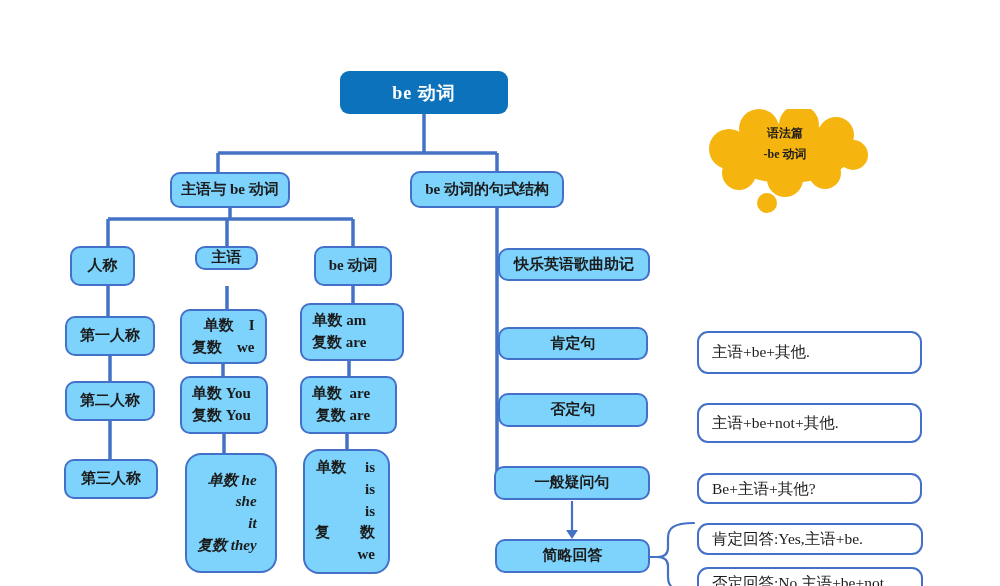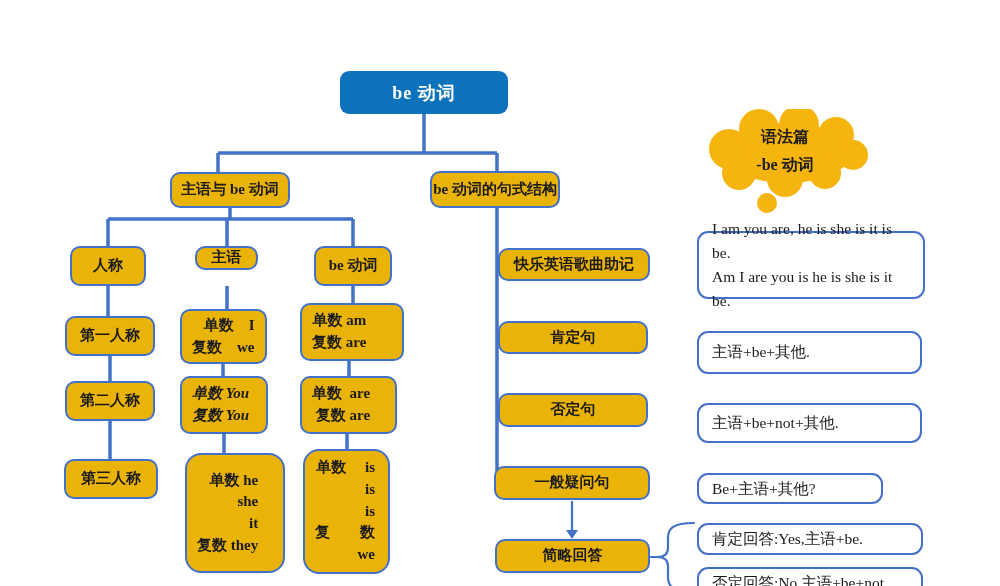--- a/index.html
+++ b/index.html
@@ -3,21 +3,21 @@
 <meta charset="utf-8">
 <style>
   html,body{margin:0;padding:0;background:#ffffff;}
   #canvas{
     position:relative;width:1000px;height:586px;background:#ffffff;overflow:hidden;
     font-family:"Liberation Serif","DejaVu Serif",serif;color:#1b1b1b;margin-top:31px;
   }
   #wires{position:absolute;left:0;top:0;z-index:0;}
   .node{
     position:absolute;z-index:1;box-sizing:border-box;
-    background:#eab308;border:2px solid #4370c9;border-radius:10px;
+    background:#7dd3fc;border:2px solid #4370c9;border-radius:10px;
     display:flex;align-items:center;justify-content:center;
     font-size:15px;font-weight:600;text-align:center;
     white-space:pre;line-height:1.45;
   }
   .node.tall{border-radius:16px;justify-content:center;align-items:center;text-align:left;}
   .node.leftpad{justify-content:flex-start;padding-left:10px;text-align:right;}
   .root{
     position:absolute;z-index:1;box-sizing:border-box;
     background:#0d72bc;border-radius:9px;color:#ffffff;
     display:flex;align-items:center;justify-content:center;
@@ -26,21 +26,21 @@
   .note{
     position:absolute;z-index:1;box-sizing:border-box;
     background:#ffffff;border:2px solid #4370c9;border-radius:11px;
     display:flex;align-items:center;justify-content:flex-start;
     padding:4px 13px;font-size:15.5px;font-weight:400;
     white-space:pre-line;line-height:1.55;text-align:left;
   }
   .cloud-wrap{position:absolute;left:695px;top:78px;width:185px;height:105px;z-index:1;}
   .cloud-text{
     position:absolute;left:705px;top:92px;width:160px;z-index:2;
-    text-align:center;font-size:16px;font-weight:700;line-height:1.75;
+    text-align:center;font-size:12px;font-weight:700;line-height:1.75;
     white-space:pre-line;color:#1c1c1c;
   }
 </style>
 </head>
 <body>
 
 <div id="canvas">
 
   <svg id="wires" width="1000" height="586" viewBox="0 0 1000 586">
     <g stroke="#4472c4" stroke-width="3.5" fill="none">
@@ -87,56 +87,54 @@
       <circle cx="44" cy="64" r="17"></circle>
       <circle cx="90" cy="70" r="18"></circle>
       <circle cx="130" cy="64" r="16"></circle>
       <circle cx="72" cy="94" r="10"></circle>
     </g>
   </svg>
   <div class="cloud-text">语法篇
 -be 动词</div>
 
   <div class="node" style="left:170px;top:141px;width:120px;height:36px;">主语与 be 动词</div>
-  <div class="node" style="left:430px;top:140px;width:130px;height:37px;">be 动词的句式结构</div>
+  <div class="node" style="left:410px;top:140px;width:154px;height:37px;">be 动词的句式结构</div>
 
-  <div class="node" style="left:70px;top:215px;width:76px;height:40px;">人称</div>
+  <div class="node" style="left:70px;top:215px;width:65px;height:40px;">人称</div>
   <div class="node" style="left:195px;top:215px;width:63px;height:24px;">主语</div>
   <div class="node" style="left:314px;top:215px;width:78px;height:40px;">be 动词</div>
 
   <div class="node" style="left:65px;top:285px;width:90px;height:40px;">第一人称</div>
   <div class="node" style="left:65px;top:350px;width:90px;height:40px;">第二人称</div>
   <div class="node" style="left:64px;top:428px;width:94px;height:40px;">第三人称</div>
 
   <div class="node leftpad" style="left:180px;top:278px;width:87px;height:55px;">单数　I
 复数　we</div>
-  <div class="node leftpad" style="left:180px;top:345px;width:88px;height:58px;font-style:italic;">单数 You
+  <div class="node leftpad" style="left:180px;top:345px;width:88px;height:58px;">单数 You
 复数 You</div>
-  <div class="node tall leftpad" style="left:185px;top:422px;width:100px;height:120px;">单数 he
+  <div class="node tall leftpad" style="left:185px;top:422px;width:92px;height:120px;font-style:italic;">单数 he
 　　she
 　　 it
 复数 they</div>
 
   <div class="node leftpad" style="left:300px;top:272px;width:104px;height:58px;">单数 am
 复数 are</div>
   <div class="node leftpad" style="left:300px;top:345px;width:97px;height:58px;">单数  are
 复数 are</div>
   <div class="node tall leftpad" style="left:303px;top:418px;width:87px;height:125px;">单数　 is
 　　　 is
 　　　 is
 复　　数
 we</div>
 
   <div class="node" style="left:498px;top:217px;width:152px;height:33px;">快乐英语歌曲助记</div>
-  <div class="node" style="left:498px;top:290px;width:150px;height:33px;">肯定句</div>
+  <div class="node" style="left:498px;top:296px;width:150px;height:33px;">肯定句</div>
   <div class="node" style="left:498px;top:362px;width:150px;height:34px;">否定句</div>
   <div class="node" style="left:494px;top:435px;width:156px;height:34px;text-align:right;">一般疑问句</div>
   <div class="node" style="left:495px;top:508px;width:155px;height:34px;">简略回答</div>
 
-  <div class="note" style="left:697px;top:200px;width:228px;height:68px;">I am you are, he is she is it is be.
-Am I are you is he is she is it be.</div>
   <div class="note" style="left:697px;top:300px;width:225px;height:43px;">主语+be+其他.</div>
   <div class="note" style="left:697px;top:372px;width:225px;height:40px;">主语+be+not+其他.</div>
-  <div class="note" style="left:697px;top:442px;width:186px;height:31px;">Be+主语+其他?</div>
+  <div class="note" style="left:697px;top:442px;width:225px;height:31px;">Be+主语+其他?</div>
   <div class="note" style="left:697px;top:492px;width:226px;height:32px;">肯定回答:Yes,主语+be.</div>
   <div class="note" style="left:697px;top:536px;width:226px;height:32px;">否定回答:No,主语+be+not.</div>
 
 </div>
 
 </body></html>

